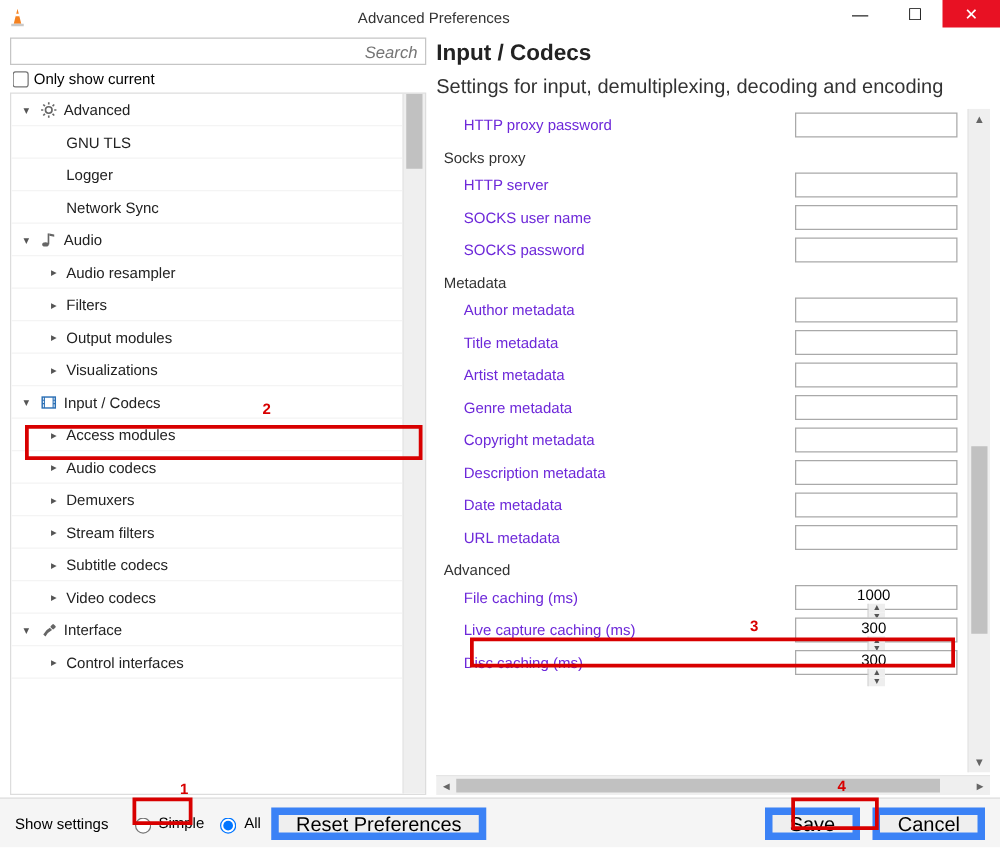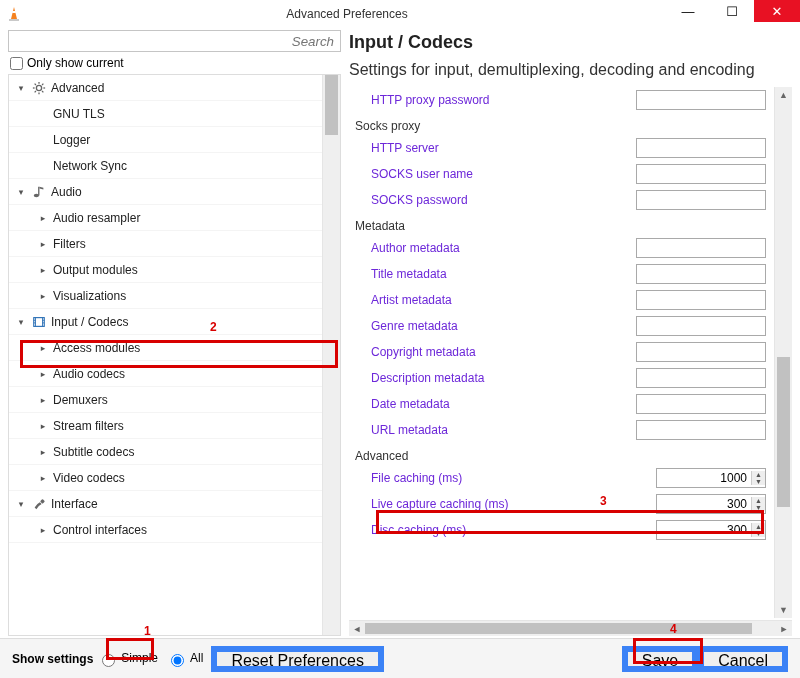--- a/index.html
+++ b/index.html
@@ -178,25 +178,26 @@
   }
   .field-row .lbl { flex: 1; font-size: 12px; color: #6d28d9; }
   .field-row input.text {
     width: 130px; height: 20px;
     border: 1px solid #a9a9a9;
     background: #fff;
     font-size: 12px;
     padding: 0 3px;
   }
   .field-row .spin {
-    width: 110px; height: 20px;
+    width: 130px; height: 20px;
     border: 1px solid #a9a9a9;
     display: flex;
     align-items: center;
     background: #fff;
+    flex-direction: column;
   }
   .field-row .spin .val {
     flex: 1; text-align: right; padding-right: 4px;
     font-size: 12px;
   }
   .field-row .spin .btns {
     width: 14px;
     display: flex;
     flex-direction: column;
     border-left: 1px solid #ccc;
@@ -221,21 +222,21 @@
     position: absolute;
     left: 0; right: 0; bottom: 0;
     height: 40px;
     border-top: 1px solid #ddd;
     background: #f5f5f5;
     display: flex;
     align-items: center;
     padding: 0 12px;
     font-size: 12px;
   }
-  .bottombar .show-label { margin-right: 4px; font-weight: bold; }
+  .bottombar .show-label { margin-right: 16px; }
   .bottombar label.radio {
     display: inline-flex; align-items: flex-start; gap: 3px;
     margin-right: 8px;
   }
   .bottombar button, .winlike-btn {
     height: 26px;
     padding: 0 14px;
     border: 6px solid #3b82f6;
     background: #efefef;
     font-size: 16px;
@@ -515,21 +516,21 @@
     <input type="radio" name="ss" style="">
     <span>Simple</span>
   </label>
   <label class="radio">
     <input type="radio" name="ss" checked="" style="">
     <span>All</span>
   </label>
   <button class="winlike-btn">Reset Preferences</button>
   <span class="spacer"></span>
   <button class="winlike-btn">Save</button>
-  <button class="winlike-btn" style="">Cancel</button>
+  <button class="winlike-btn" style="margin-left:10px">Cancel</button>
 </div>
 
 <div class="redbox" style="left:106px; top:638px; width:48px; height:22px;"></div>
 <div class="redlabel" style="left:144px; top:624px;">1</div>
 
 <div class="redbox" style="left:20px; top:340px; width:318px; height:28px;"></div>
 <div class="redlabel" style="left:210px; top:320px;">2</div>
 
 <div class="redbox" style="left:376px; top:510px; width:388px; height:24px;"></div>
 <div class="redlabel" style="left:600px; top:494px;">3</div>

